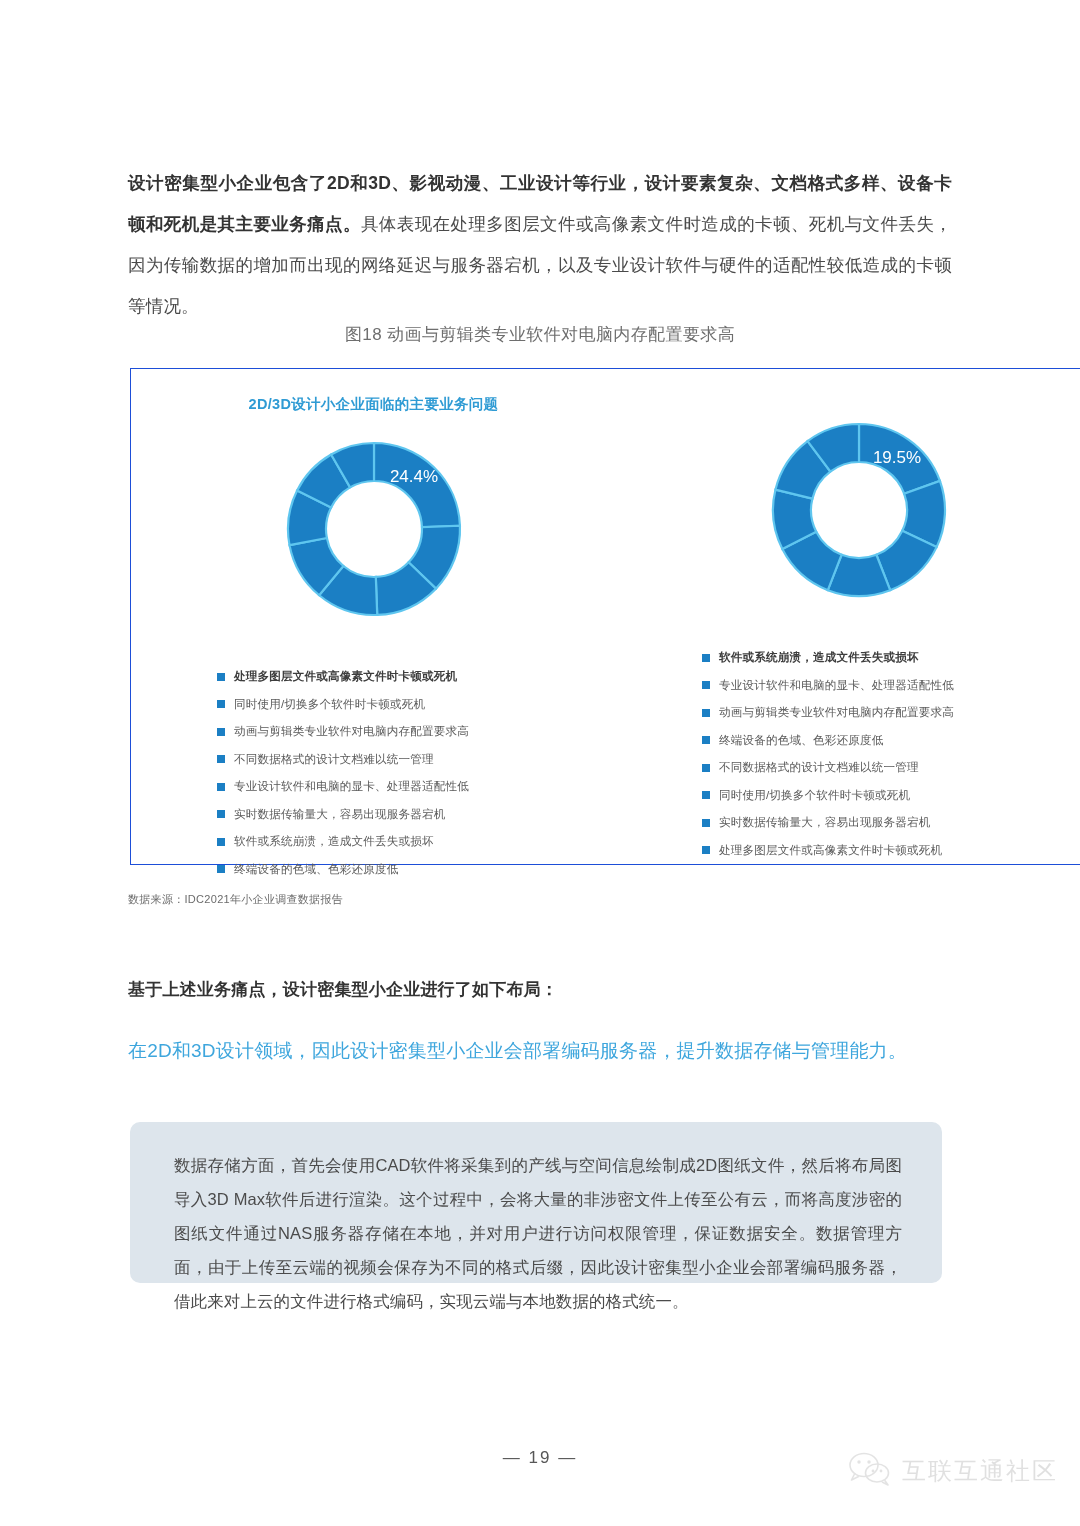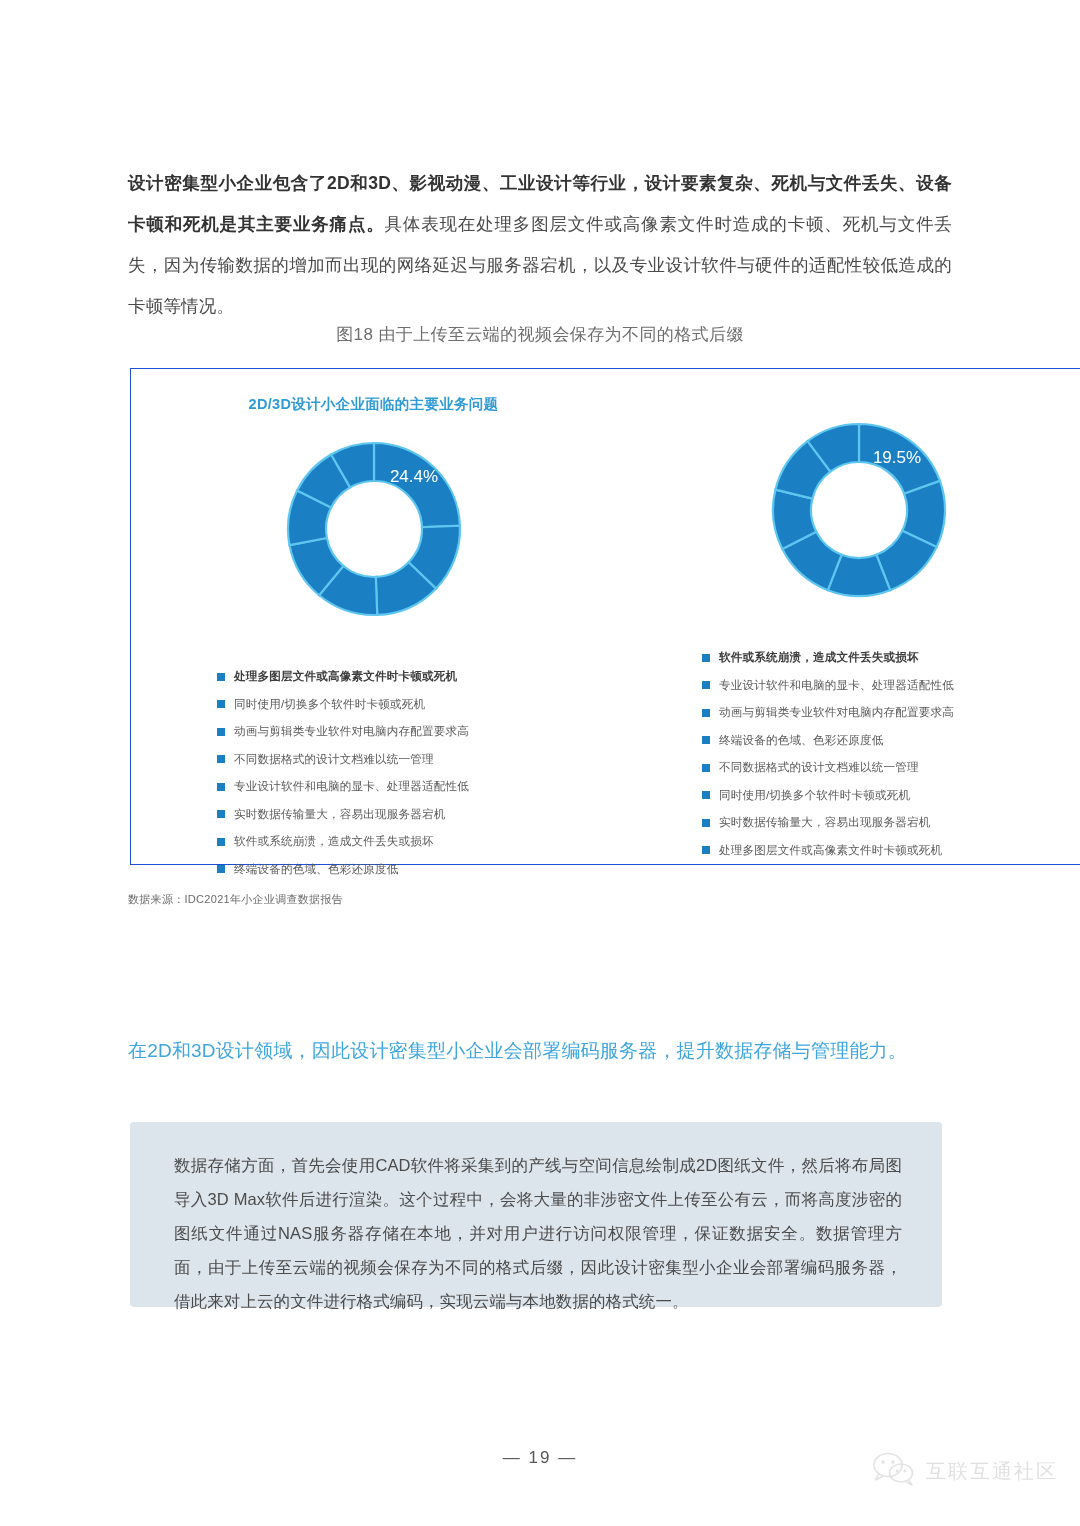--- a/index.html
+++ b/index.html
@@ -145,23 +145,23 @@
     color: #3ea6dd;
     letter-spacing: .2px;
   }
 
   
   .info-box {
     position: absolute;
     left: 130px;
     top: 1122px;
     width: 812px;
-    height: 185px;
+    height: 161px;
     background: #dde5ec;
-    border-radius: 4px;
+    border-radius: 10px;
     box-sizing: border-box;
     padding: 26px 40px 0 44px;
   }
   .info-box p {
     margin: 0;
     font-size: 16.5px;
     line-height: 34px;
     color: #4b4b4b;
     text-align: justify;
     letter-spacing: .1px;
@@ -181,36 +181,36 @@
   .watermark {
     position: absolute;
     right: 22px;
     top: 1452px;
     display: flex;
     align-items: center;
     opacity: .30;
   }
   .wm-icon { margin-right: 10px; }
   .wm-text {
-    font-size: 20px;
+    font-size: 24px;
     color: #9b9b9b;
     letter-spacing: 2px;
     font-family: "DejaVu Sans", sans-serif;
   }
 </style>
 </head>
 <body>
 
 <div class="page">
 
   <div class="intro">
-    <b>设计密集型小企业包含了2D和3D、影视动漫、工业设计等行业，设计要素复杂、死机与文件丢失、设备卡顿和死机是其主要业务痛点。</b><span>具体表现在处理多图层文件或高像素文件时造成的卡顿、死机与文件丢失，因为传输数据的增加而出现的网络延迟与服务器宕机，以及专业设计软件与硬件的适配性较低造成的卡顿等情况。</span>
+    <b>设计密集型小企业包含了2D和3D、影视动漫、工业设计等行业，设计要素复杂、文档格式多样、设备卡顿和死机是其主要业务痛点。</b><span>具体表现在处理多图层文件或高像素文件时造成的卡顿、死机与文件丢失，因为传输数据的增加而出现的网络延迟与服务器宕机，以及专业设计软件与硬件的适配性较低造成的卡顿等情况。</span>
   </div>
 
-  <div class="fig-caption">图18  由于上传至云端的视频会保存为不同的格式后缀</div>
+  <div class="fig-caption">图18  动画与剪辑类专业软件对电脑内存配置要求高</div>
 
   <div class="chart-panel">
 
     <div class="chart-col left">
       <div class="chart-title">2D/3D设计小企业面临的主要业务问题</div>
       <div class="donut-wrap">
         <svg class="donut" width="210" height="210" viewBox="0 0 210 210">
           <g id="donut-left-segments">
               <path d="M105 19 A86 86 0 0 1 190.93889464709068 101.75864429038563 L152.9658946867483 103.19087123184315 A48 48 0 0 0 105 57 Z" fill="#1b7fc4" stroke="#5fc6ef" stroke-width="2.2"></path>
               <path d="M190.93889464709068 101.75864429038563 A86 86 0 0 1 166.94657614035998 164.65418429990126 L139.57483319461952 138.29535867901464 A48 48 0 0 0 152.9658946867483 103.19087123184315 Z" fill="#1b7fc4" stroke="#5fc6ef" stroke-width="2.2"></path>
@@ -311,20 +311,21 @@
             <span class="swatch" style="background: rgb(27, 127, 196);"></span>
             <span>处理多图层文件或高像素文件时卡顿或死机</span>
           </li>
         </ul>
     </div>
 
   </div>
 
   <div class="source">数据来源：IDC2021年小企业调查数据报告</div>
 
+  <div class="lead">基于上述业务痛点，设计密集型小企业进行了如下布局：</div>
 
   <div class="highlight">在2D和3D设计领域，因此设计密集型小企业会部署编码服务器，提升数据存储与管理能力。</div>
 
   <div class="info-box">
     <p>数据存储方面，首先会使用CAD软件将采集到的产线与空间信息绘制成2D图纸文件，然后将布局图导入3D  Max软件后进行渲染。这个过程中，会将大量的非涉密文件上传至公有云，而将高度涉密的图纸文件通过NAS服务器存储在本地，并对用户进行访问权限管理，保证数据安全。数据管理方面，由于上传至云端的视频会保存为不同的格式后缀，因此设计密集型小企业会部署编码服务器，借此来对上云的文件进行格式编码，实现云端与本地数据的格式统一。</p>
   </div>
 
   <div class="page-number">— 19 —</div>
 
   <div class="watermark">

